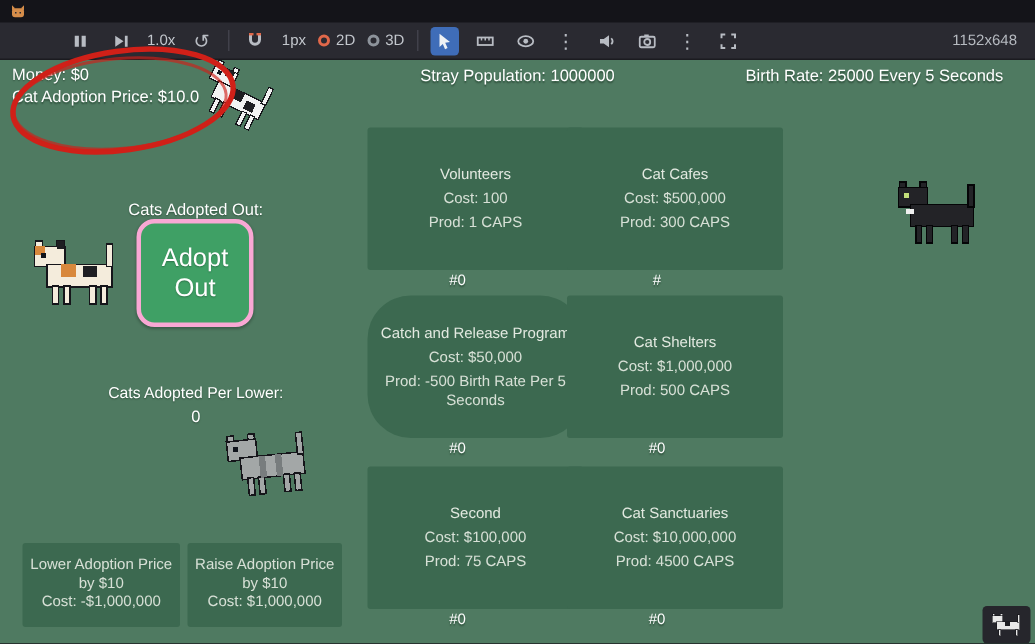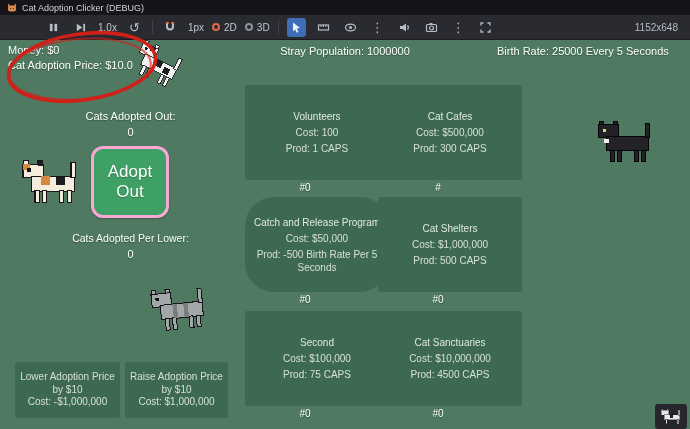--- a/index.html
+++ b/index.html
@@ -38,21 +38,21 @@
 
   
   .game {
     position:absolute; top:40px; left:0; width:690px; height:389px;
     background:#4f7a61; color:#fff;
   }
   .stat, .center-label {
     position:absolute; font-size:11px; color:#ffffff;
     text-shadow:0 1px 1px rgba(15,35,22,.45); white-space:nowrap;
   }
-  .center-label { text-align:center; white-space:normal; }
+  .center-label { text-align:center; white-space:normal;margin-top:24px; }
 
   #stat-money { left:8px; top:4px; }
   #stat-price { left:8px; top:19px; }
   #stat-stray { left:230px; top:5px; width:230px; text-align:center; }
   #stat-birth { left:497px; top:5px; width:188px; }
 
   #adopted-out-label { left:58px; top:70px; width:145px; }
   #adopted-out-value { left:58px; top:86px; width:145px; }
   #per-second-label  { left:48px; top:192px; width:165px; font-size:10.5px; }
   #per-second-value  { left:48px; top:208px; width:165px; }
@@ -117,21 +117,20 @@
 <div class="window">
 
   <div class="titlebar">
     <svg width="10" height="10" viewBox="0 0 10 10">
       <polygon points="1,4 1,0.5 3,2.5" fill="#d58d4a"></polygon>
       <polygon points="9,4 9,0.5 7,2.5" fill="#d58d4a"></polygon>
       <rect x="1" y="2.5" width="8" height="6" rx="2" fill="#d58d4a"></rect>
       <rect x="3" y="5" width="1" height="1" fill="#2a2a31"></rect>
       <rect x="6" y="5" width="1" height="1" fill="#2a2a31"></rect>
     </svg>
-    <span class="title">Cat Adoption Clicker (DEBUG)</span>
   </div>
 
   <div class="toolbar">
     <span class="icon-btn">
       <svg width="11" height="11" viewBox="0 0 12 12">
           <rect x="2" y="2" width="3" height="8" fill="#b8bcc3"></rect>
           <rect x="7" y="2" width="3" height="8" fill="#b8bcc3"></rect>
         </svg>
     </span>
     <span class="icon-btn">

